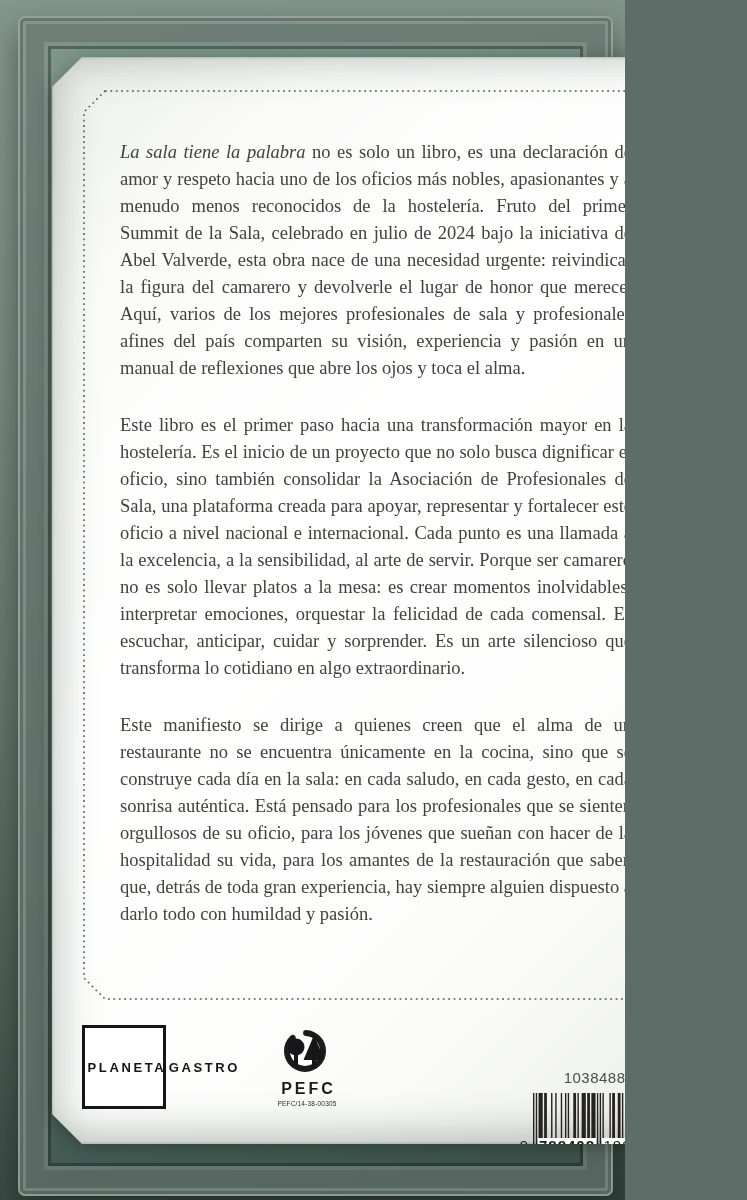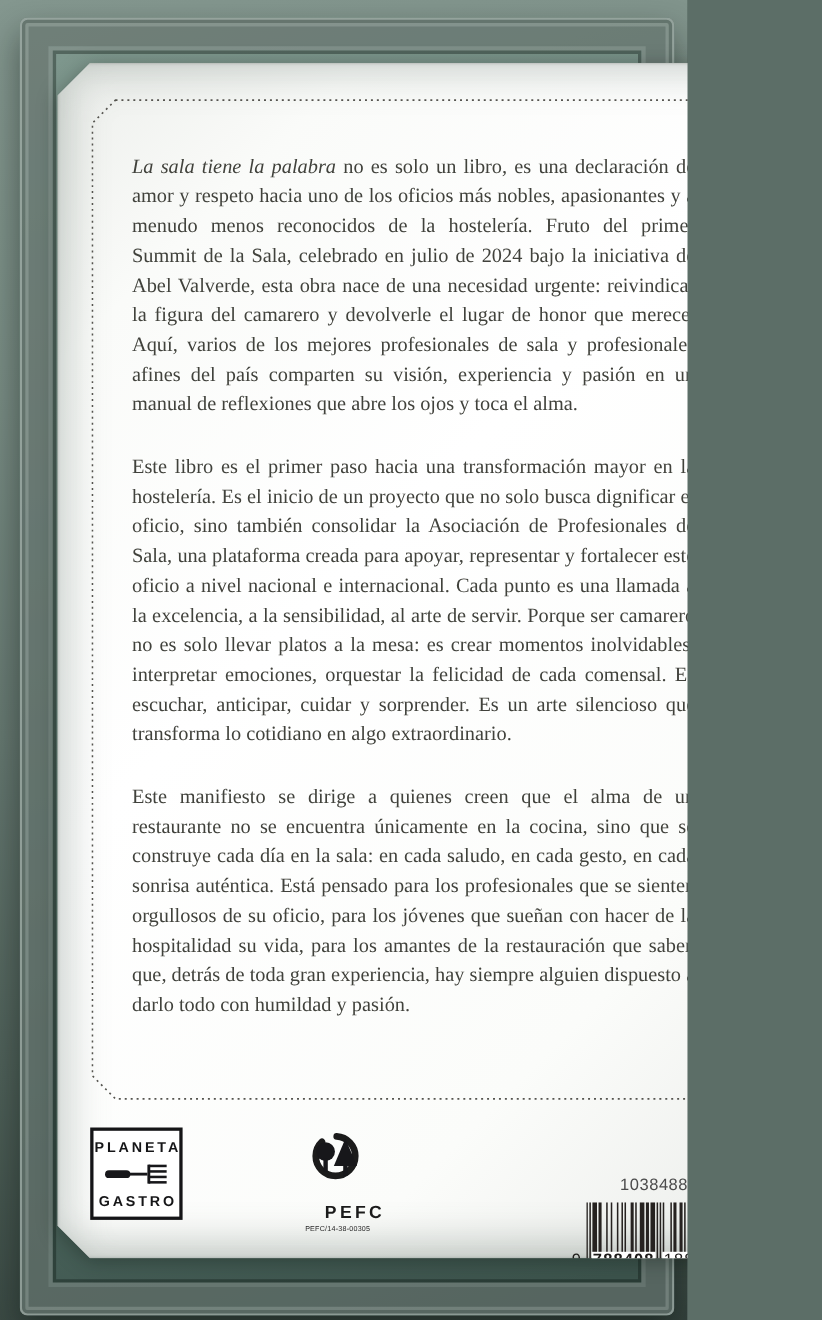--- a/index.html
+++ b/index.html
@@ -29,28 +29,28 @@
                     inset -14px -16px 34px rgba(92,108,100,.30);}
   .dotted-svg{position:absolute;left:31px;top:33px;}
   .dotted-svg path{fill:none;stroke:#55544f;stroke-width:1.5;stroke-dasharray:1.8 3.6;}
   
   .text-block{position:absolute;left:68px;top:82px;width:512px;
               font-size:18.5px;line-height:27px;color:#41423c;text-align:justify;}
   .text-block p{margin:0 0 30px 0;}
   .text-block em{font-style:italic;}
   
   .planeta{position:absolute;left:30px;top:968px;width:84px;height:84px;box-sizing:border-box;
-           border:3.5px solid #151517;background:#fff;display:flex;flex-direction:column;
+           border:3.5px solid #151517;background:#fff;display:flex;flex-direction:row;
            align-items:center;justify-content:space-between;padding:8px 0;}
   .planeta .word{font-family:"Liberation Sans",sans-serif;font-weight:700;font-size:13px;
                  letter-spacing:2.6px;text-indent:2.6px;color:#151517;line-height:1;}
   
   .pefc-logo-col{position:absolute;left:212px;top:972px;width:86px;text-align:center;
                  font-family:"Liberation Sans",sans-serif;color:#1b1b1b;}
-  .pefc-word{font-weight:700;font-size:16px;letter-spacing:3px;text-indent:3px;line-height:1;margin-top:15px;text-align:right;}
+  .pefc-word{font-weight:700;font-size:16px;letter-spacing:3px;text-indent:3px;line-height:1;margin-top:2px;}
   .pefc-code{font-size:6.5px;letter-spacing:.2px;margin-top:3px;color:#2a2a2a;}
   .pefc-text{position:absolute;left:291px;top:982px;width:102px;
              font-family:"Liberation Sans",sans-serif;color:#1f1f1f;}
   .pefc-head{font-size:7.5px;font-weight:700;margin-bottom:10px;}
   .pefc-body{font-size:7px;line-height:9.5px;}
   .pefc-url{font-size:7px;font-weight:700;margin-top:12px;}
   
   .barcode{position:absolute;left:446px;top:964px;width:176px;
            font-family:"Liberation Sans",sans-serif;color:#2a2a2a;}
   .bc-num{width:132px;margin-left:35px;text-align:center;font-size:15px;

